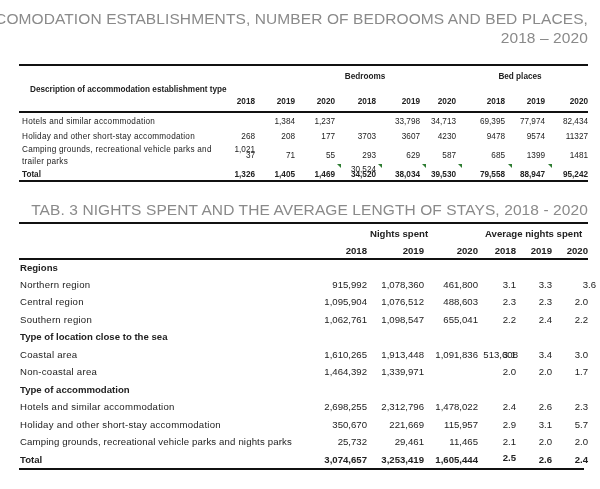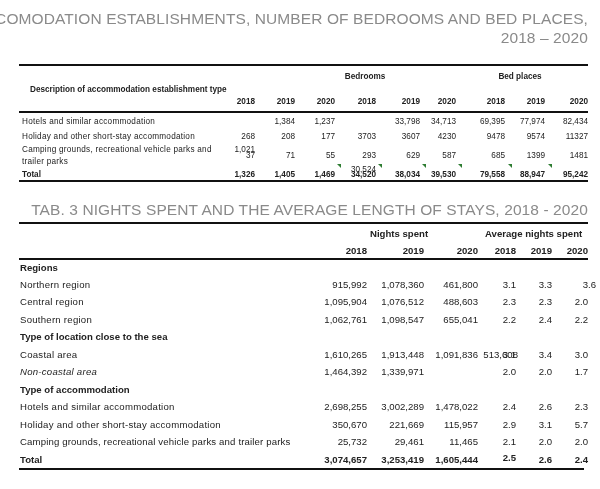--- a/index.html
+++ b/index.html
@@ -162,53 +162,53 @@
     <div class="cell t2 lbl" style="left:20px;top:349px;">Coastal area</div>
     <div class="cell t2 r" style="width:70px;left:297px;top:349px;">1,610,265</div>
     <div class="cell t2 r" style="width:70px;left:354px;top:349px;">1,913,448</div>
     <div class="cell t2 r" style="width:70px;left:408px;top:349px;">1,091,836</div>
     <div class="cell t2 r" style="width:40px;left:476px;top:349px;">3.1</div>
     <div class="cell t2 r" style="width:40px;left:512px;top:349px;">3.4</div>
     <div class="cell t2 r" style="width:40px;left:548px;top:349px;">3.0</div>
   </div>
 
   <div>
-    <div class="cell t2 lbl" style="left:20px;top:366px;font-style:italic;">Non-coastal area</div>
+    <div class="cell t2 lbl" style="left:20px;top:366px;">Non-coastal area</div>
     <div class="cell t2 r" style="width:70px;left:297px;top:366px;">1,464,392</div>
     <div class="cell t2 r" style="width:70px;left:354px;top:366px;">1,339,971</div>
     <div class="cell t2 r" style="width:78px;left:408px;top:349px;margin-left:32px;">513,608</div>
     <div class="cell t2 r" style="width:40px;left:476px;top:366px;">2.0</div>
     <div class="cell t2 r" style="width:40px;left:512px;top:366px;">2.0</div>
     <div class="cell t2 r" style="width:40px;left:548px;top:366px;">1.7</div>
   </div>
 
   <div class="cell b t2" style="left:20px;top:384px;">Type of accommodation</div>
 
   <div>
     <div class="cell t2 lbl" style="left:20px;top:401px;">Hotels and similar accommodation</div>
     <div class="cell t2 r" style="width:70px;left:297px;top:401px;">2,698,255</div>
-    <div class="cell t2 r" style="width:70px;left:354px;top:401px;">3,002,289</div>
+    <div class="cell t2 r" style="width:70px;left:354px;top:401px;">2,312,796</div>
     <div class="cell t2 r" style="width:70px;left:408px;top:401px;">1,478,022</div>
     <div class="cell t2 r" style="width:40px;left:476px;top:401px;">2.4</div>
     <div class="cell t2 r" style="width:40px;left:512px;top:401px;">2.6</div>
     <div class="cell t2 r" style="width:40px;left:548px;top:401px;">2.3</div>
   </div>
 
   <div>
     <div class="cell t2 lbl" style="left:20px;top:419px;">Holiday and other short-stay accommodation</div>
     <div class="cell t2 r" style="width:70px;left:297px;top:419px;">350,670</div>
     <div class="cell t2 r" style="width:70px;left:354px;top:419px;">221,669</div>
     <div class="cell t2 r" style="width:70px;left:408px;top:419px;">115,957</div>
     <div class="cell t2 r" style="width:40px;left:476px;top:419px;">2.9</div>
     <div class="cell t2 r" style="width:40px;left:512px;top:419px;">3.1</div>
     <div class="cell t2 r" style="width:40px;left:548px;top:419px;">5.7</div>
   </div>
 
   <div>
-    <div class="cell t2 lbl" style="left:20px;top:436px;letter-spacing:0.15px;">Camping grounds, recreational vehicle parks and trailer parks</div>
+    <div class="cell t2 lbl" style="left:20px;top:436px;letter-spacing:0.15px;">Camping grounds, recreational vehicle parks and nights parks</div>
     <div class="cell t2 r" style="width:70px;left:297px;top:436px;">25,732</div>
     <div class="cell t2 r" style="width:70px;left:354px;top:436px;">29,461</div>
     <div class="cell t2 r" style="width:70px;left:408px;top:436px;">11,465</div>
     <div class="cell t2 r" style="width:40px;left:476px;top:436px;">2.1</div>
     <div class="cell t2 r" style="width:40px;left:512px;top:436px;">2.0</div>
     <div class="cell t2 r" style="width:40px;left:548px;top:436px;">2.0</div>
   </div>
 
   <div>
     <div class="cell b t2" style="left:20px;top:454px;">Total</div>

